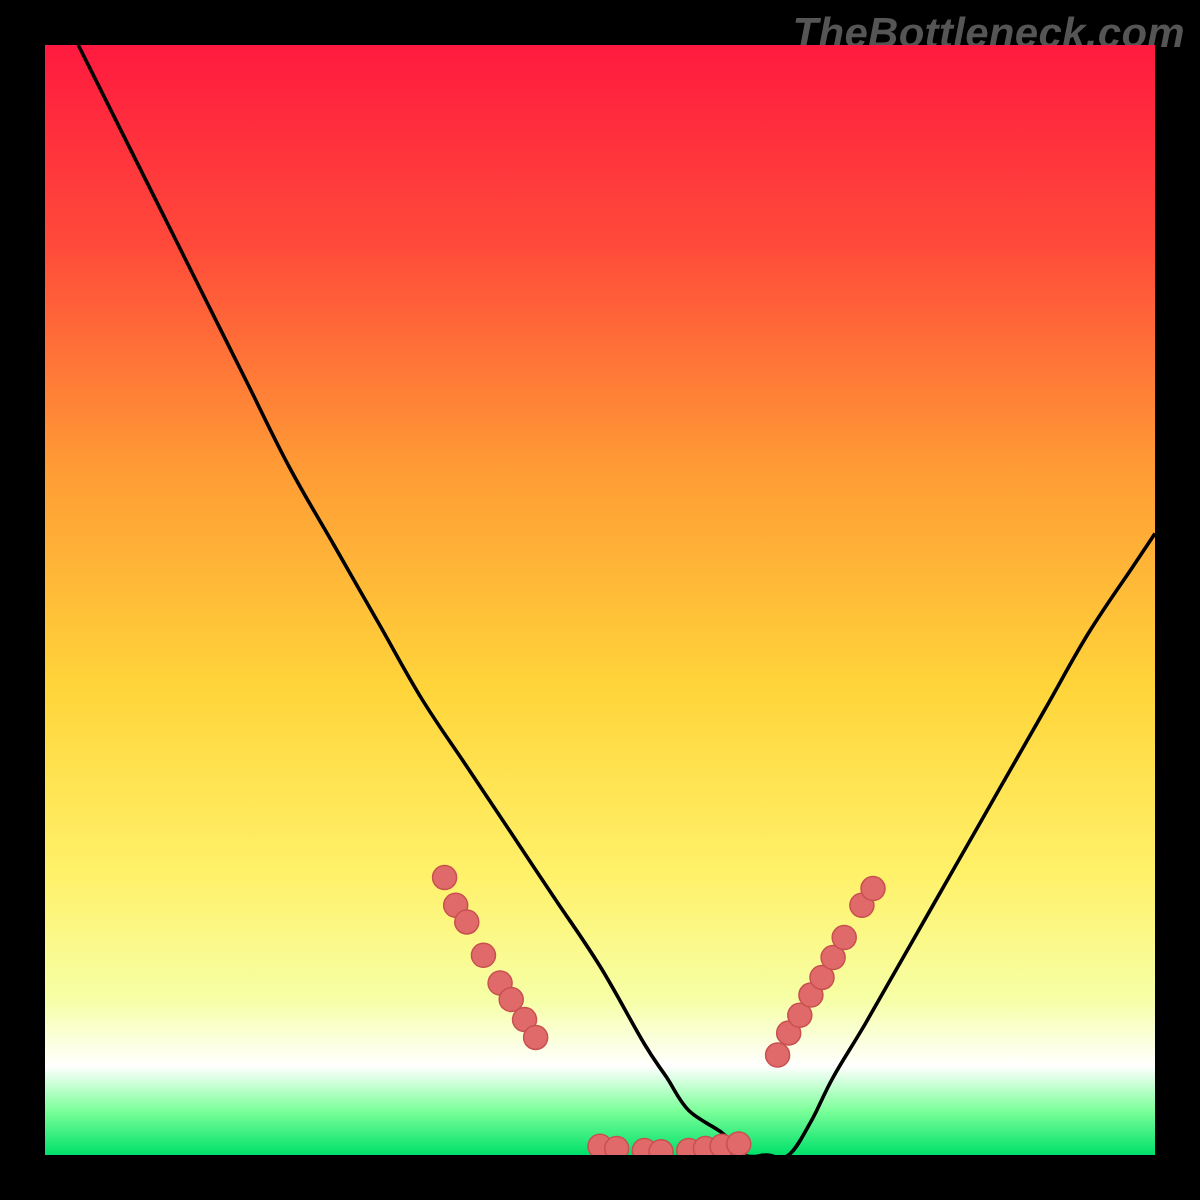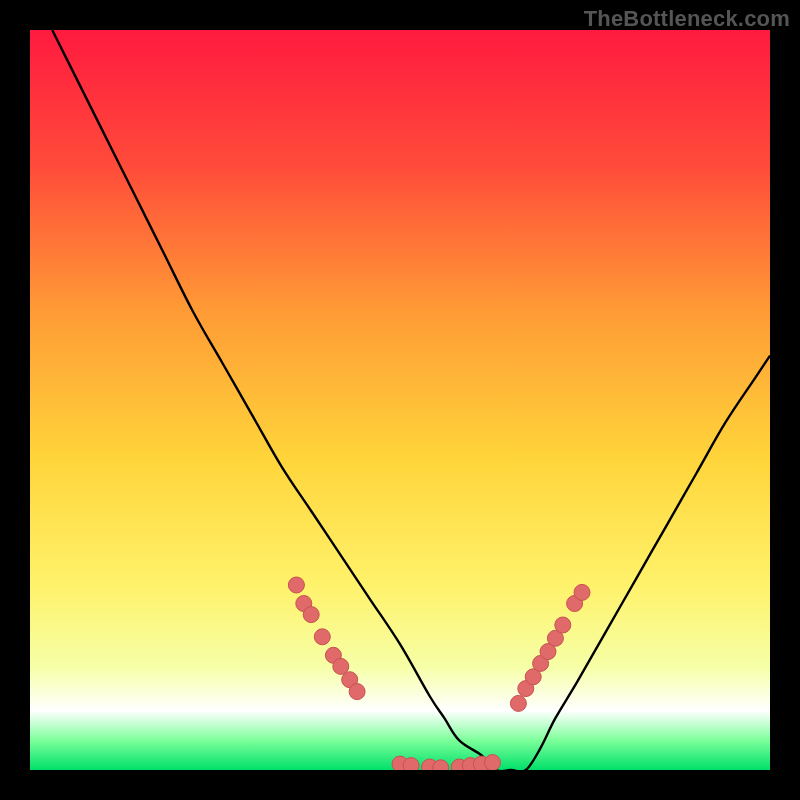--- a/index.html
+++ b/index.html
@@ -24,24 +24,25 @@
     left: 0;
     top: 0;
     width: 740px;
     height: 740px;
   }
   .watermark {
     position: absolute;
     top: 6px;
     right: 10px;
     color: #555555;
-    font-size: 22px;
+    font-size: 28px;
     font-weight: 600;
     letter-spacing: 0.2px;
     user-select: none;
+    font-style: italic;
   }
   svg { display: block; }
 </style>
 </head>
 <body>
 
 <div class="watermark">TheBottleneck.com</div>
 
 <div class="frame">
   <svg class="plot-area" viewBox="0 0 740 740" width="740" height="740" preserveAspectRatio="none">

